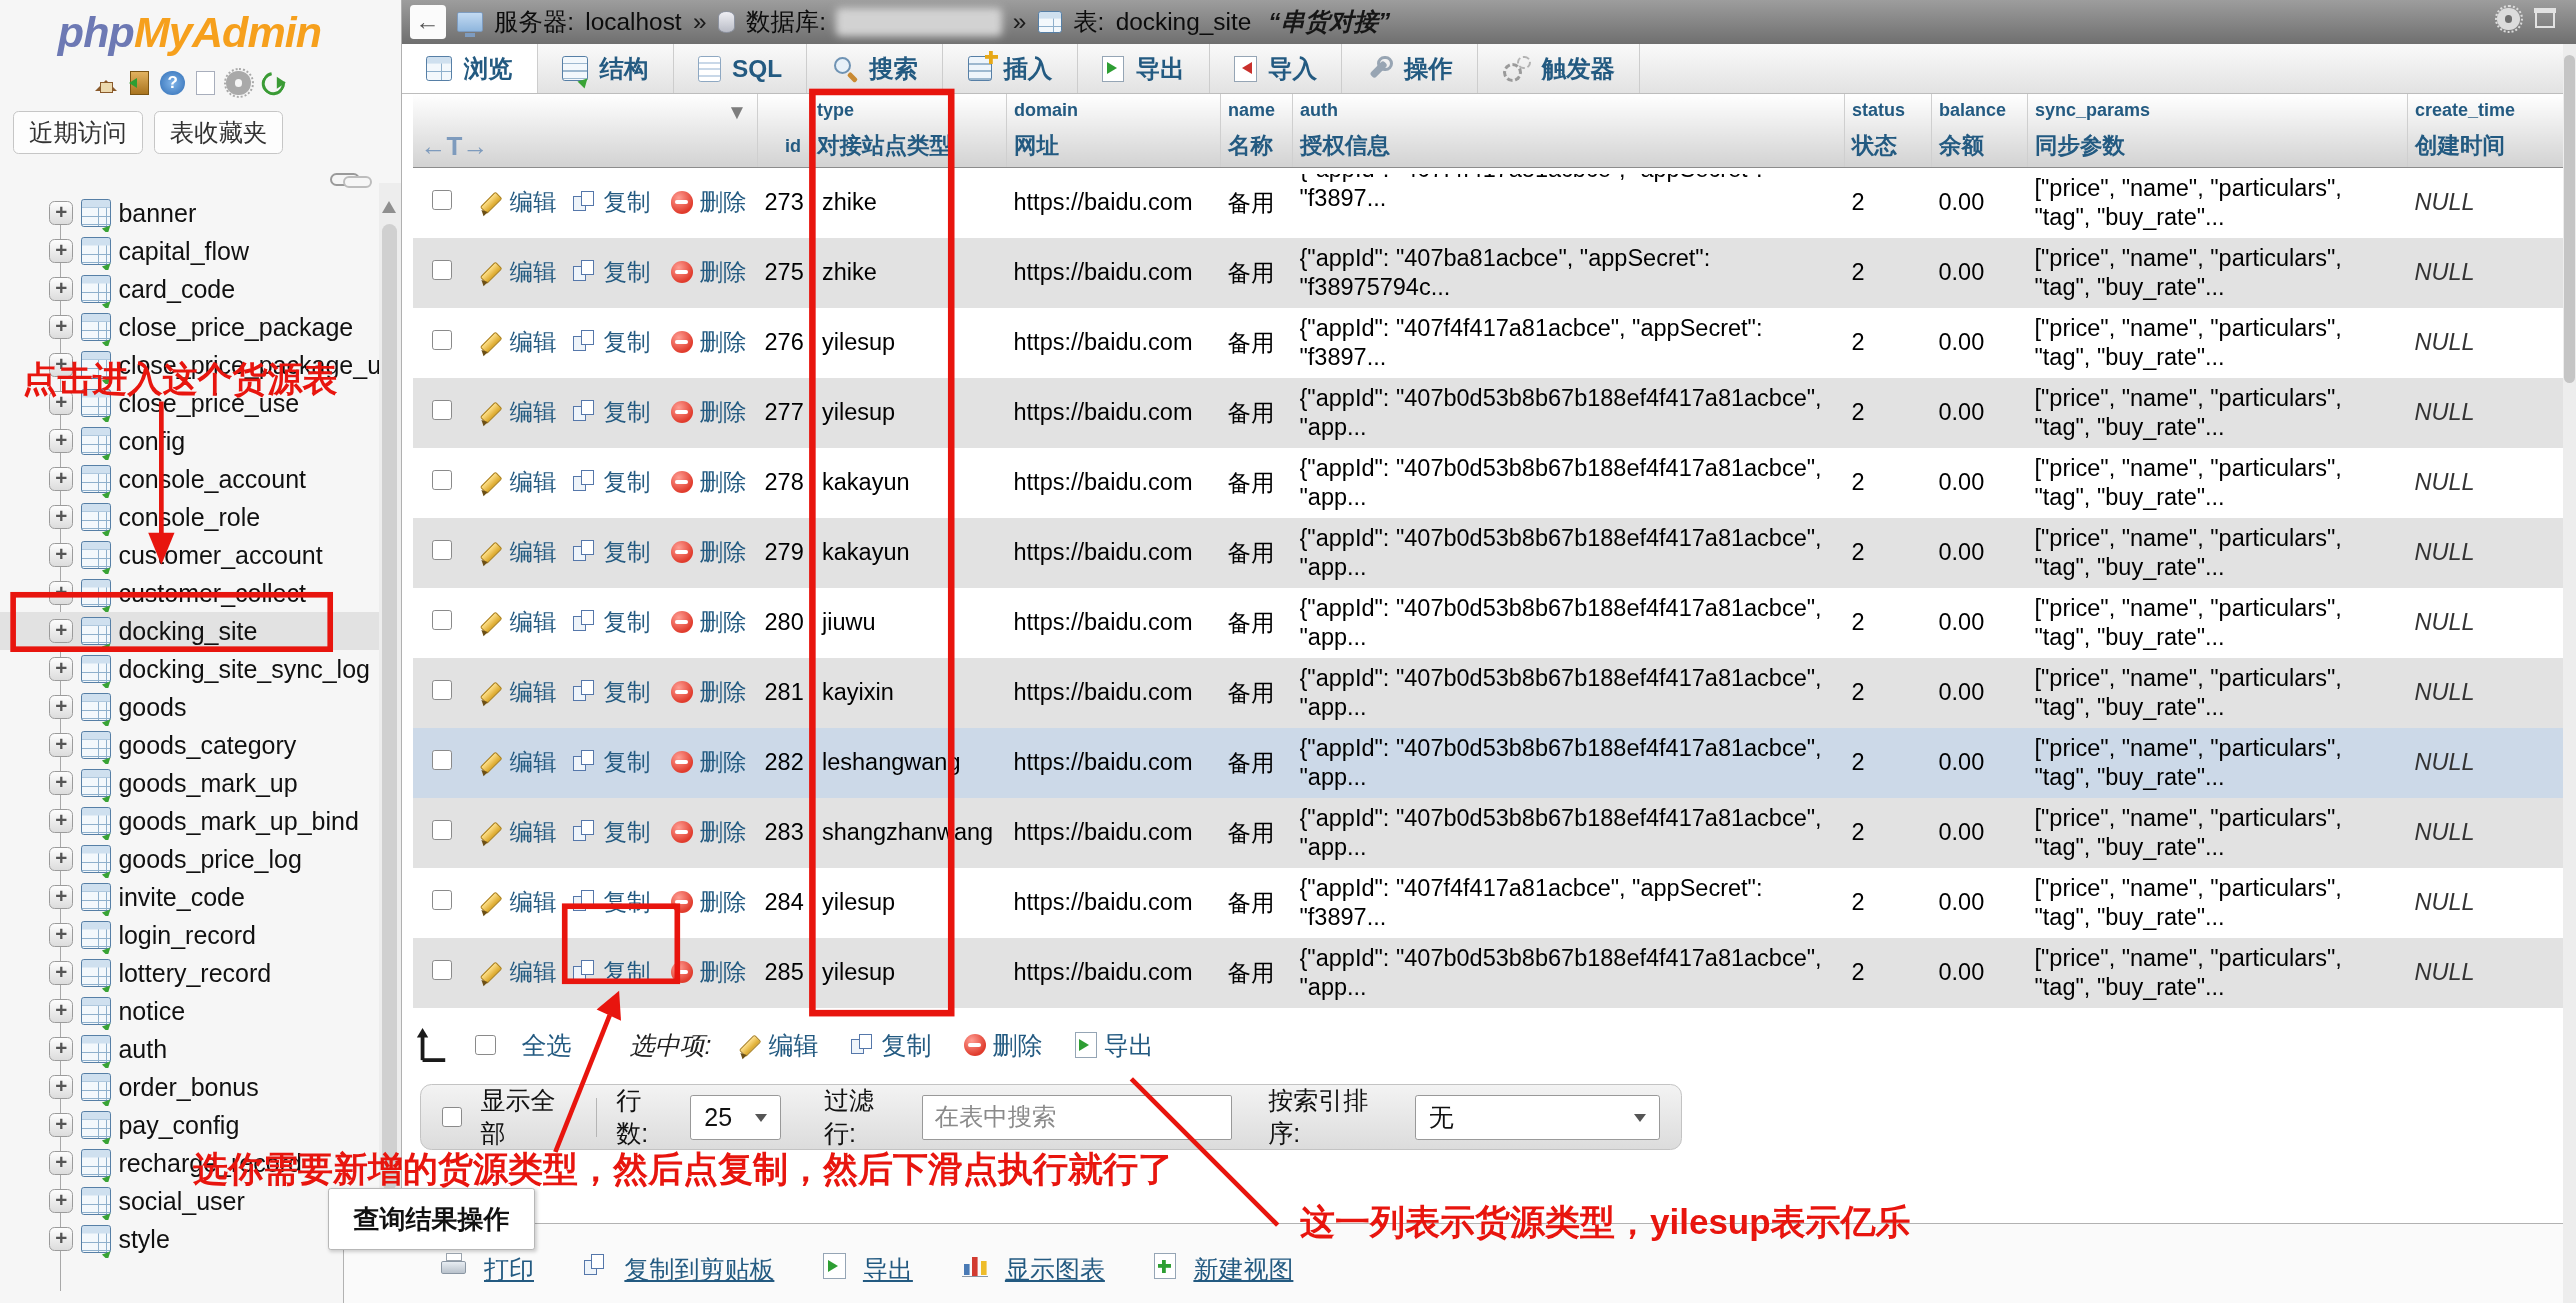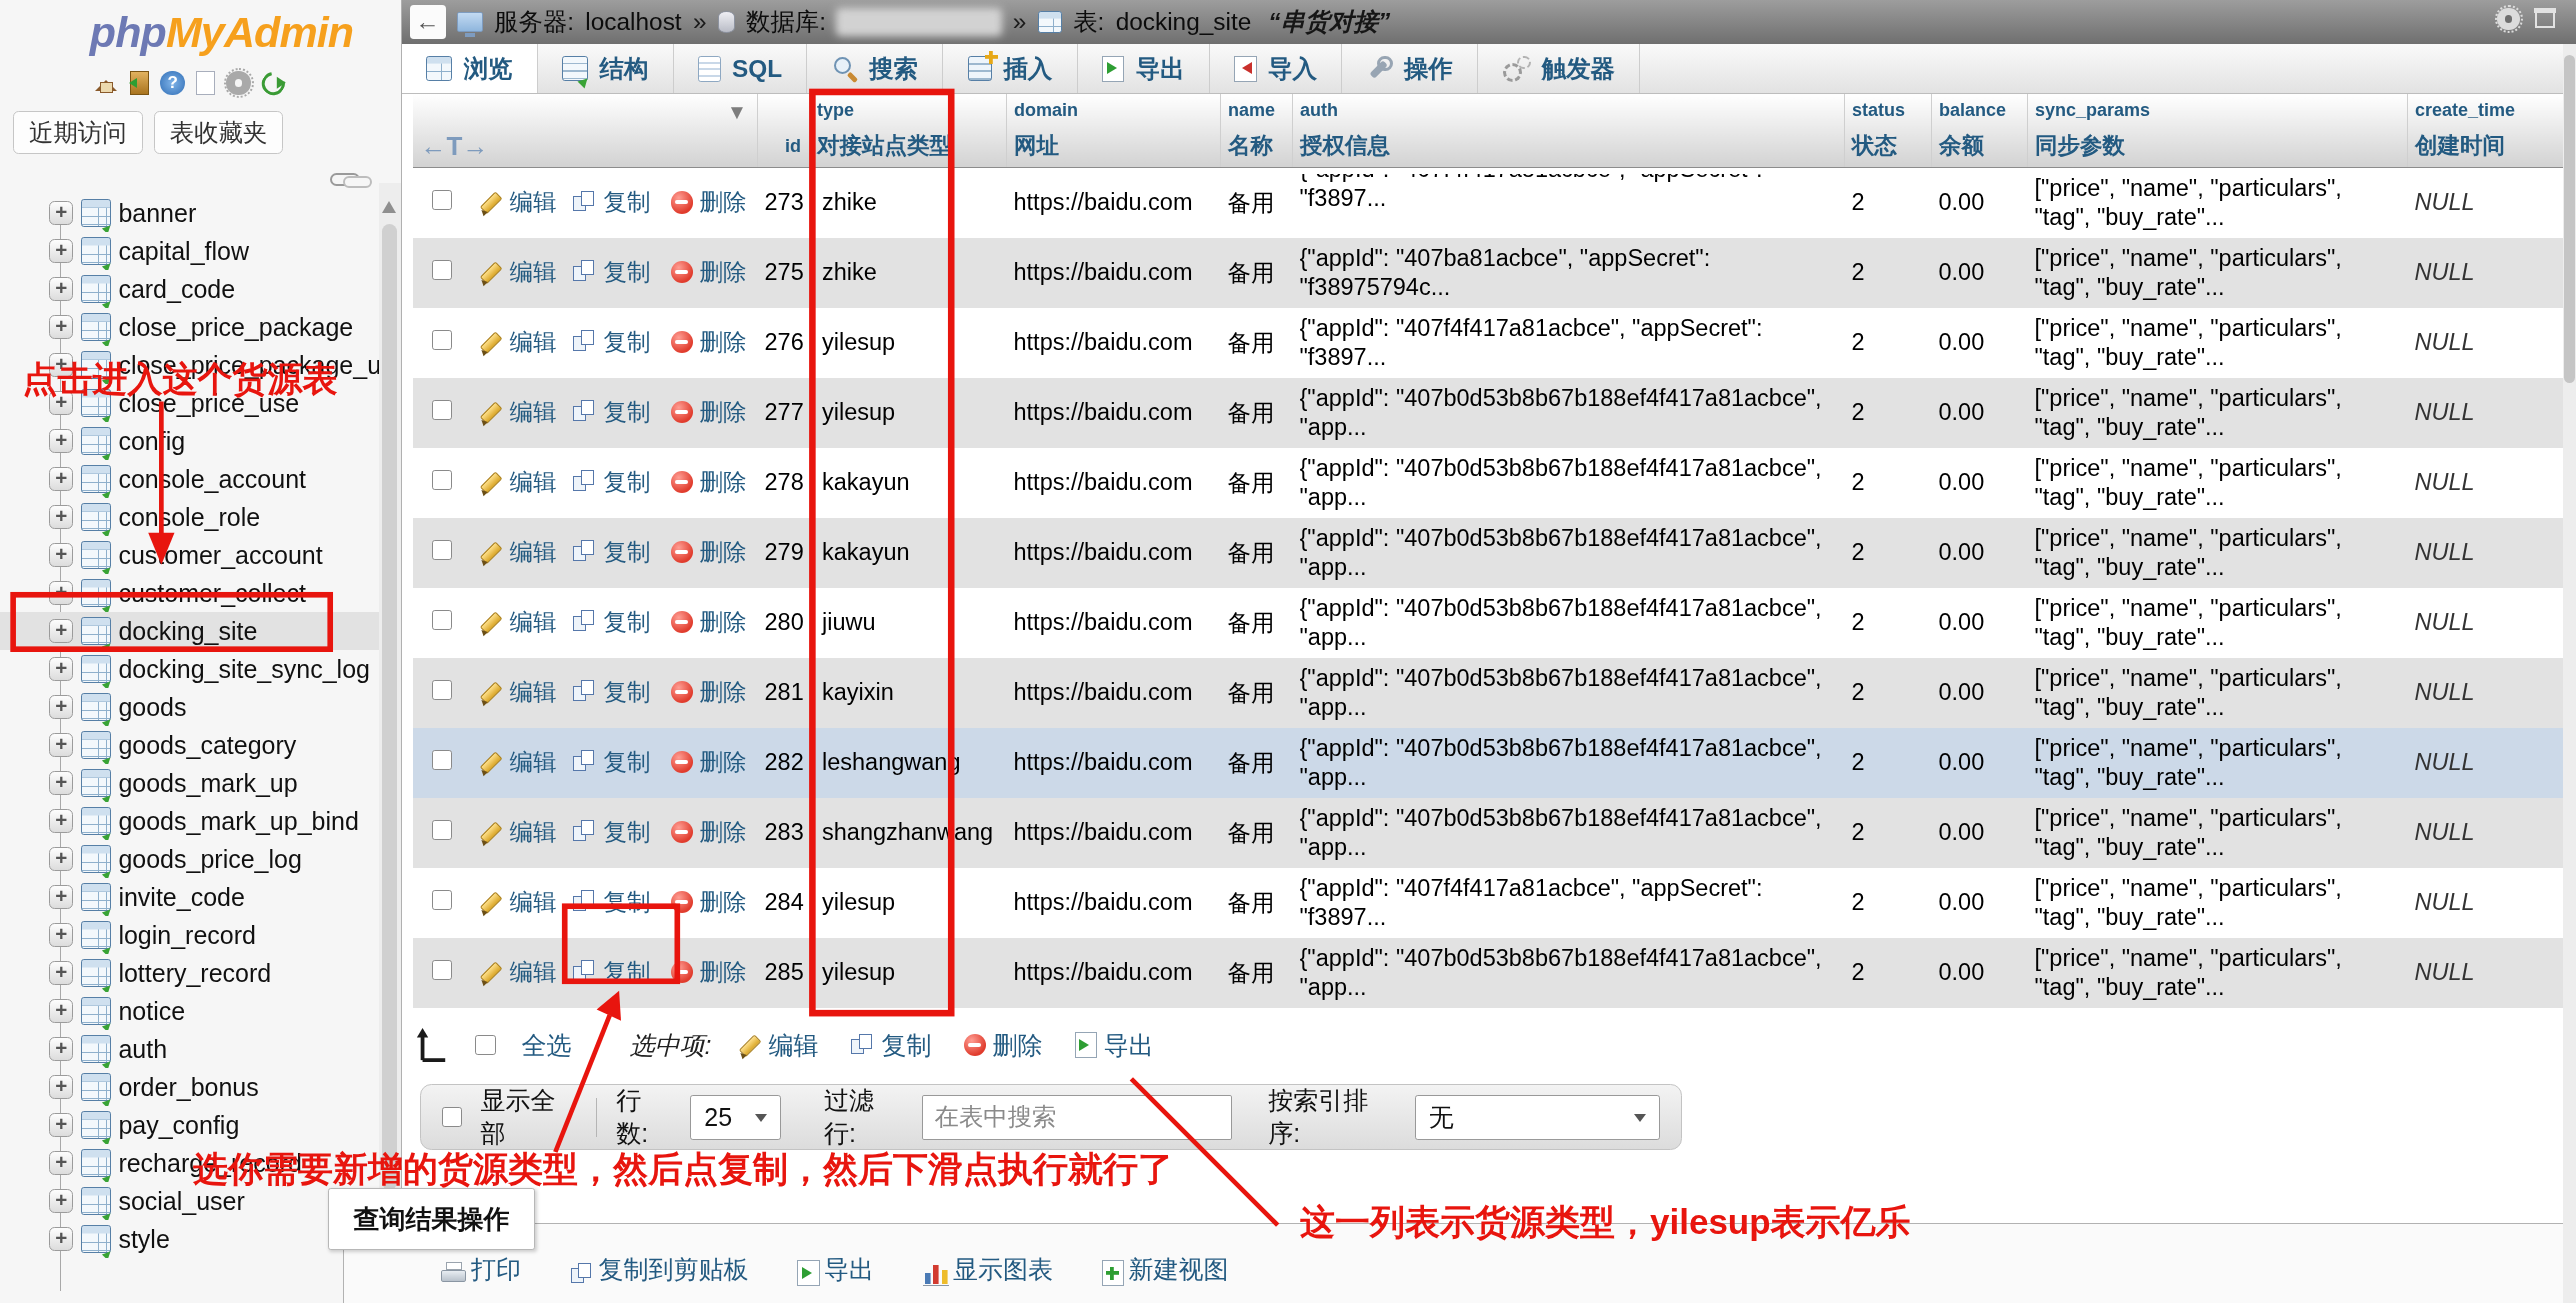--- a/index.html
+++ b/index.html
@@ -5,21 +5,21 @@
   html,body{margin:0;padding:0;}
   body{width:2576px;height:1304px;position:relative;overflow:hidden;
        font-family:"Liberation Sans","DejaVu Sans",sans-serif;background:#fff;color:#111;}
   a{text-decoration:none;}
   
   .abs{position:absolute;}
   .cb{display:inline-block;width:20.6px;height:20.6px;border:1.9px solid #8a8a8a;border-radius:2.8px;background:#fff;box-sizing:border-box;}
   .ic{display:inline-block;position:relative;vertical-align:middle;box-sizing:border-box;}
   
   #sidebar{position:absolute;left:0;top:0;width:402px;height:1304px;background:#f6f6f6;border-right:0.9px solid #b0b0b0;box-sizing:border-box;z-index:1;}
-  .logo{position:absolute;top:7.5px;left:0;width:379px;text-align:center;font-size:43px;font-weight:bold;font-style:italic;letter-spacing:-0.9px;padding-left:32px;}
+  .logo{position:absolute;top:7.5px;left:0;width:379px;text-align:center;font-size:43px;font-weight:bold;font-style:italic;letter-spacing:-0.9px;}
   .logo .lp{color:#6d79b4;} .logo .lm{color:#f6a01d;}
   .pma-icons{position:absolute;top:69px;left:0;width:379px;display:flex;justify-content:center;gap:11.3px;align-items:center;height:28px;}
   .side-tabs{position:absolute;top:111px;left:13px;display:flex;gap:11.3px;}
   .side-tab{height:41px;padding:0 15px;border:0.9px solid #c6c6c6;border-radius:5.6px;background:#fdfdfd;font-size:24.4px;color:#333;display:flex;align-items:center;}
   .tree{position:absolute;left:0;top:183px;width:379px;bottom:0;overflow:hidden;font-size:25px;color:#101010;}
   .tree::before{content:"";position:absolute;left:60px;top:22.5px;bottom:13px;border-left:0.9px solid #a8a8a8;}
   .tree-pad{height:11.3px;}
   .titem{position:relative;height:38px;display:flex;align-items:center;white-space:nowrap;width:379px;overflow:hidden;}
   .titem.selected{background:#e2e2e2;}
   .plus{width:24.4px;height:24.4px;margin-left:49px;border:1.9px solid #9b9b9b;border-radius:5.6px;background:linear-gradient(#fdfdfd,#dcdcdc);
@@ -152,21 +152,21 @@
   .vdiv{width:0.9px;height:39px;background:#b5b5b5;}
   .sel{background:#fff;border:0.9px solid #999;border-radius:2.8px;height:45px;display:flex;align-items:center;padding:0 13px;gap:22.5px;box-sizing:border-box;}
   .sel::after{content:"";border:6.6px solid transparent;border-top:8.4px solid #555;margin-top:7.5px;}
   .flt{height:45px;width:310px;border:0.9px solid #999;border-radius:1.9px;font-size:24.4px;padding:0 11.3px;box-sizing:border-box;font-family:inherit;}
   .flt::placeholder{color:#8a8a8a;}
   #fieldset{position:absolute;left:343px;top:1223px;width:2227px;height:81px;border:0.9px solid #b2b2b2;border-bottom:none;
             border-radius:5.6px 5.6px 0 0;background:#fafafa;box-sizing:border-box;z-index:2;}
   #legend{position:absolute;left:328px;top:1188px;height:60px;padding:0 24.4px;background:#fff;border:0.9px solid #b7b7b7;
           box-shadow:1.9px 1.9px 3.8px rgba(0,0,0,.18);display:flex;align-items:center;font-weight:bold;font-size:26px;z-index:3;border-radius:2.8px;}
   #resops{position:absolute;left:441px;top:1253px;display:flex;gap:49px;align-items:center;font-size:25px;z-index:3;}
-  .rolink{color:#235a81;display:inline-flex;align-items:flex-end;gap:4px;}
+  .rolink{color:#235a81;display:inline-flex;align-items:flex-start;gap:17px;text-decoration:underline;}
   
   #mainsb{position:absolute;right:0;top:44px;width:13px;height:1260px;background:#ededed;z-index:2;}
   #mainsb .thumb{position:absolute;left:0.9px;top:11.3px;width:11.3px;height:328px;background:#c5c5c5;border-radius:5.6px;}
   
   .anno-svg{position:absolute;left:0;top:0;z-index:60;pointer-events:none;}
   .note{position:absolute;color:#e8150e;font-weight:bold;font-size:35px;z-index:61;pointer-events:none;white-space:nowrap;}
 </style>
 </head>
 <body>
 

